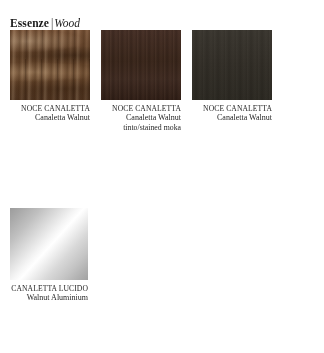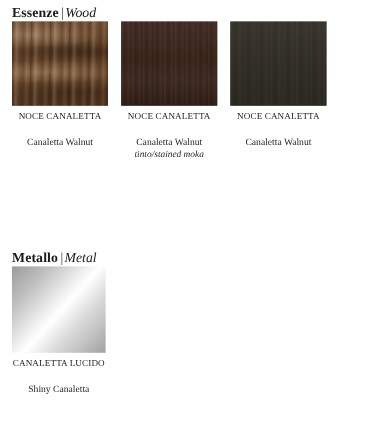--- a/index.html
+++ b/index.html
@@ -11,21 +11,21 @@
   body {
     width: 324px;
     height: 353px;
     position: relative;
     font-family: "Liberation Serif", "DejaVu Serif", serif;
     color: #1a1a1a;
     overflow: hidden;
   }
 
   .section { position: absolute; left: 0; width: 324px; }
-  #section-wood  { top: 4px; }
+  #section-wood  { top: 16px; }
   #section-metal { top: 208px; }
 
   .section-title {
     margin: 0;
     padding: 0 0 0 10px;
     font-size: 11.5px;
     line-height: 14px;
     font-weight: normal;
     white-space: nowrap;
   }
@@ -100,42 +100,40 @@
       #f4f4f4 46%,
       #ffffff 52%,
       #f0f0f0 59%,
       #d8d8d8 70%,
       #c4c4c4 82%,
       #b0b0b0 92%,
       #a2a2a2 100%);
   }
 
   .caption {
-    text-align: center;
+    text-align: right;
     width: 80px;
     padding-top: 4px;
   }
   .cap-alu { width: 78px; }
   .cap-line { display: block; white-space: nowrap; }
   .cap-it {
     font-size: 7.6px;
     line-height: 9.4px;
     letter-spacing: .1px;
     color: #262626;
   }
   .cap-en {
     font-size: 8px;
     line-height: 9.6px;
     color: #262626;
-    margin-top: 13px;
   }
   .cap-note {
     font-size: 7.8px;
     line-height: 9.4px;
-    font-style: italic;
     color: #262626;
   }
 </style>
 </head>
 <body>
 
 <div class="section" id="section-wood">
 
   <h2 class="section-title">
     <span class="title-it">Essenze</span><span class="title-sep">|</span><span class="title-en">Wood</span>
@@ -166,26 +164,23 @@
         <span class="cap-line cap-it">NOCE CANALETTA</span>
         <span class="cap-line cap-en">Canaletta Walnut</span>
       </div>
     </div>
 
   </div>
 </div>
 
 <div class="section" id="section-metal">
 
-  <h2 class="section-title">
-    <span class="title-it">Metallo</span><span class="title-sep">|</span><span class="title-en">Metal</span>
-  </h2>
 
   <div class="swatch-row">
     <div class="swatch-cell">
       <span class="swatch sw-alu"></span>
       <div class="caption cap-alu">
         <span class="cap-line cap-it">CANALETTA LUCIDO</span>
-        <span class="cap-line cap-en">Shiny Canaletta</span>
+        <span class="cap-line cap-en">Walnut Aluminium</span>
       </div>
     </div>
   </div>
 </div>
 
 </body></html>

